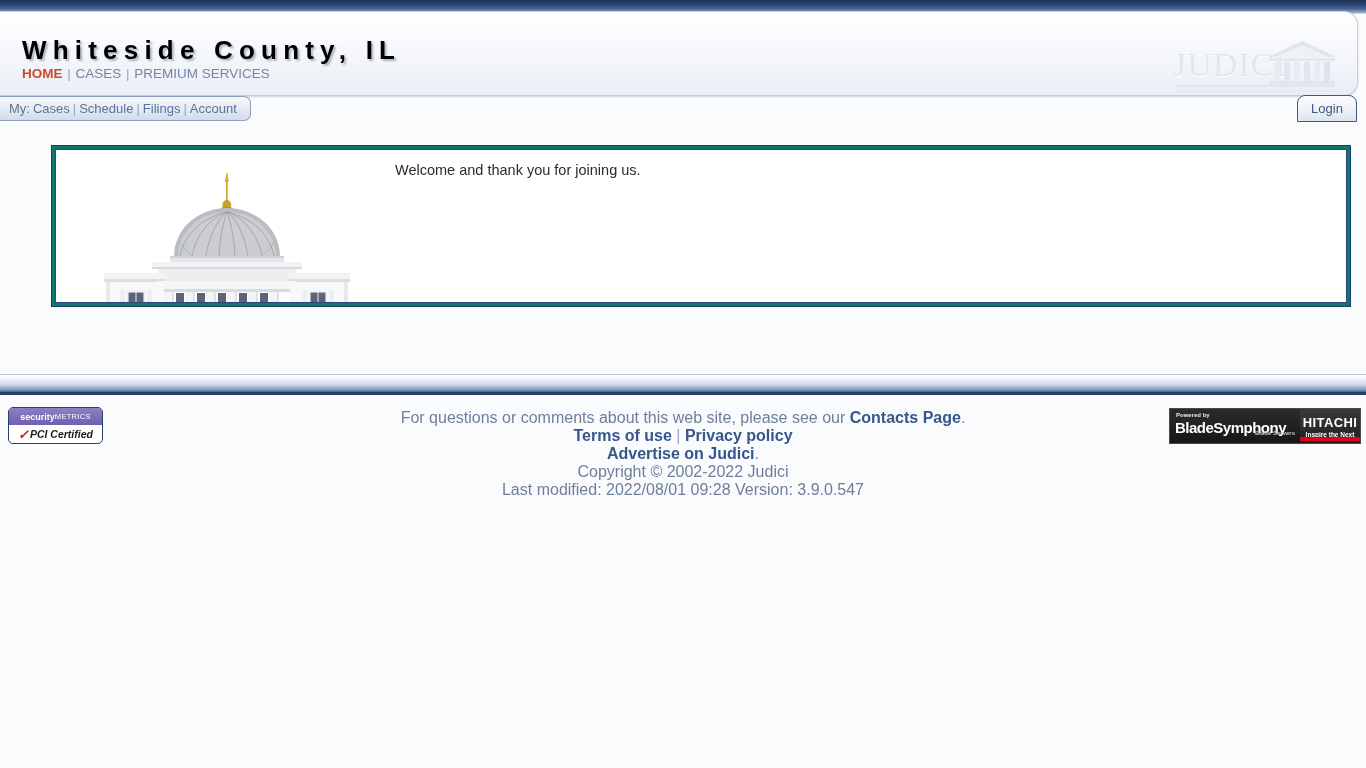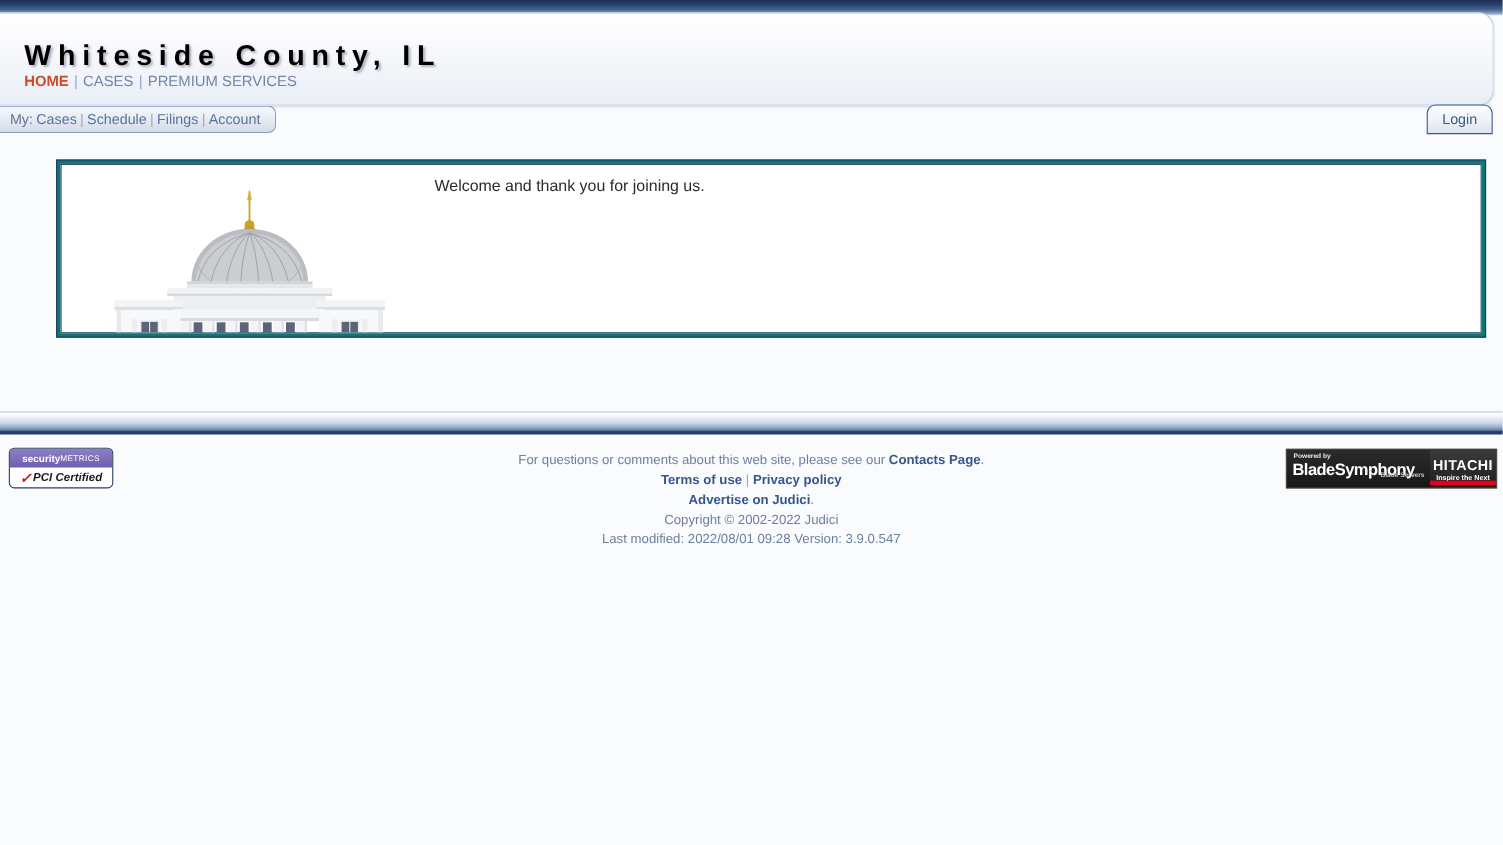--- a/index.html
+++ b/index.html
@@ -102,21 +102,21 @@
   #sep-bar {
     position: absolute; left: 0; top: 374px; width: 1366px; height: 19px;
     background: linear-gradient(to bottom, #ffffff 0%, #f4f7fb 18%, #c9d6e6 55%, #7f9abc 82%, #2c4c78 100%);
     border-top: 1px solid #b9c7da;
   }
   #sep-bar-cap { position: absolute; left: 0; top: 392px; width: 1366px; height: 3px; background:#223f66; }
 
   
   #footer-center {
     position: absolute; left: 0; top: 409px; width: 1366px;
-    text-align: center; font-size: 12px; color: #6d7f9c; line-height: 18px;
+    text-align: center; font-size: 16px; color: #6d7f9c; line-height: 18px;
   }
   #footer-center a { color: #36568c; text-decoration: none; font-weight: bold; }
   #footer-center .sep { color: #9aa8bd; }
   #footer-center .plain { color: #6d7f9c; }
 
   
   #pci-badge {
     position: absolute; left: 8px; top: 407px; width: 95px; height: 37px;
     background: #ffffff; border: 1px solid #2d3f66; border-radius: 5px;
     overflow: hidden;
@@ -164,20 +164,37 @@
 <div id="top-strip"></div>
 
 <div id="header-card">
 
   <div id="site-title">Whiteside County, IL</div>
 
   <div id="main-nav">
     <a href="#" class="nav-home">HOME</a><span class="sep"> | </span><a href="#">CASES</a><span class="sep"> | </span><a href="#">PREMIUM SERVICES</a>
   </div>
 
+  <div id="judici-logo">
+    <div id="judici-word">JUDICI</div>
+    <svg id="judici-temple" width="70" height="46" viewBox="0 0 70 46">
+      <polygon points="35,1 69,17 1,17" fill="#dfe5ed"></polygon>
+      <polygon points="35,5 62,17 8,17" fill="#eef1f6"></polygon>
+      <rect x="2" y="18" width="66" height="3" fill="#e4e9f0"></rect>
+      <rect x="7" y="22" width="6" height="19" fill="#e8ecf2"></rect>
+      <rect x="17" y="22" width="6" height="19" fill="#e2e7ef"></rect>
+      <rect x="27" y="22" width="6" height="19" fill="#e8ecf2"></rect>
+      <rect x="37" y="22" width="6" height="19" fill="#e2e7ef"></rect>
+      <rect x="47" y="22" width="6" height="19" fill="#e8ecf2"></rect>
+      <rect x="57" y="22" width="6" height="19" fill="#dde3ec"></rect>
+      <rect x="2" y="41" width="66" height="4" fill="#e0e6ee"></rect>
+    </svg>
+    <div id="judici-rule1"></div>
+    <div id="judici-rule2"></div>
+  </div>
 </div>
 
 <div id="mytabs">
   <span class="mylabel">My:</span>
     <a href="#">Cases</a>
     <span class="sep">|</span>
     <a href="#">Schedule</a>
     <span class="sep">|</span>
     <a href="#">Filings</a>
     <span class="sep">|</span>

